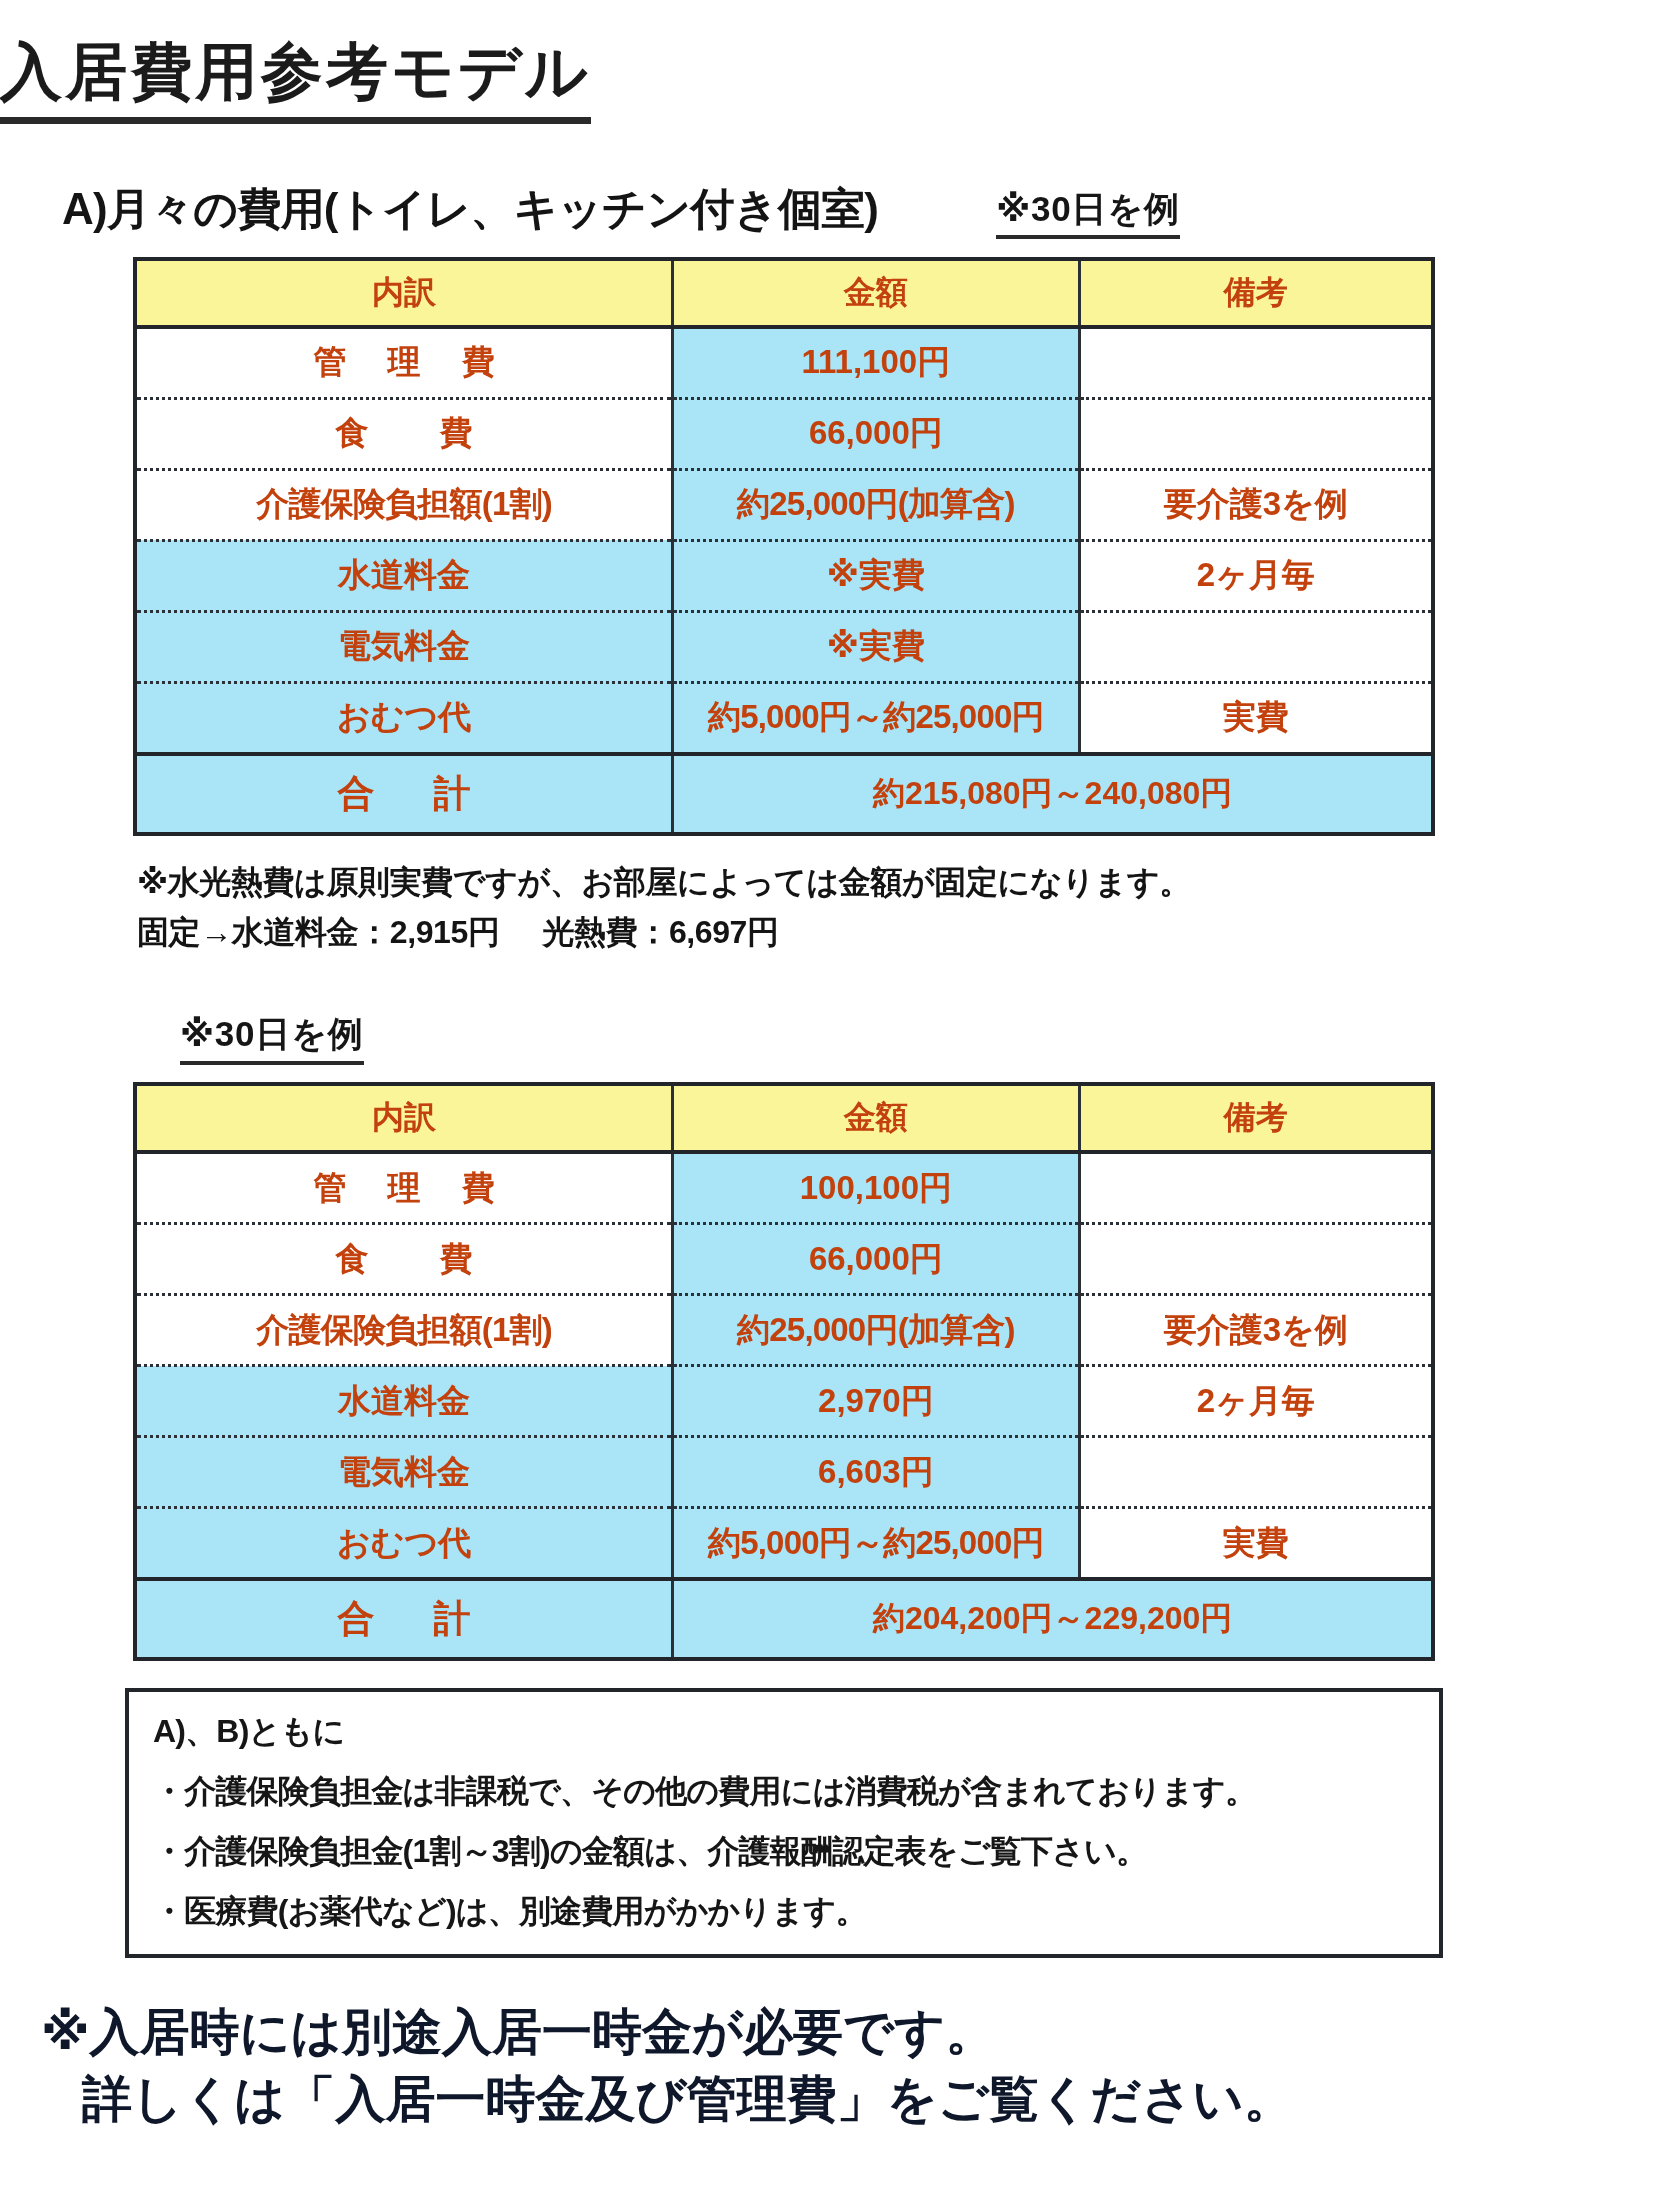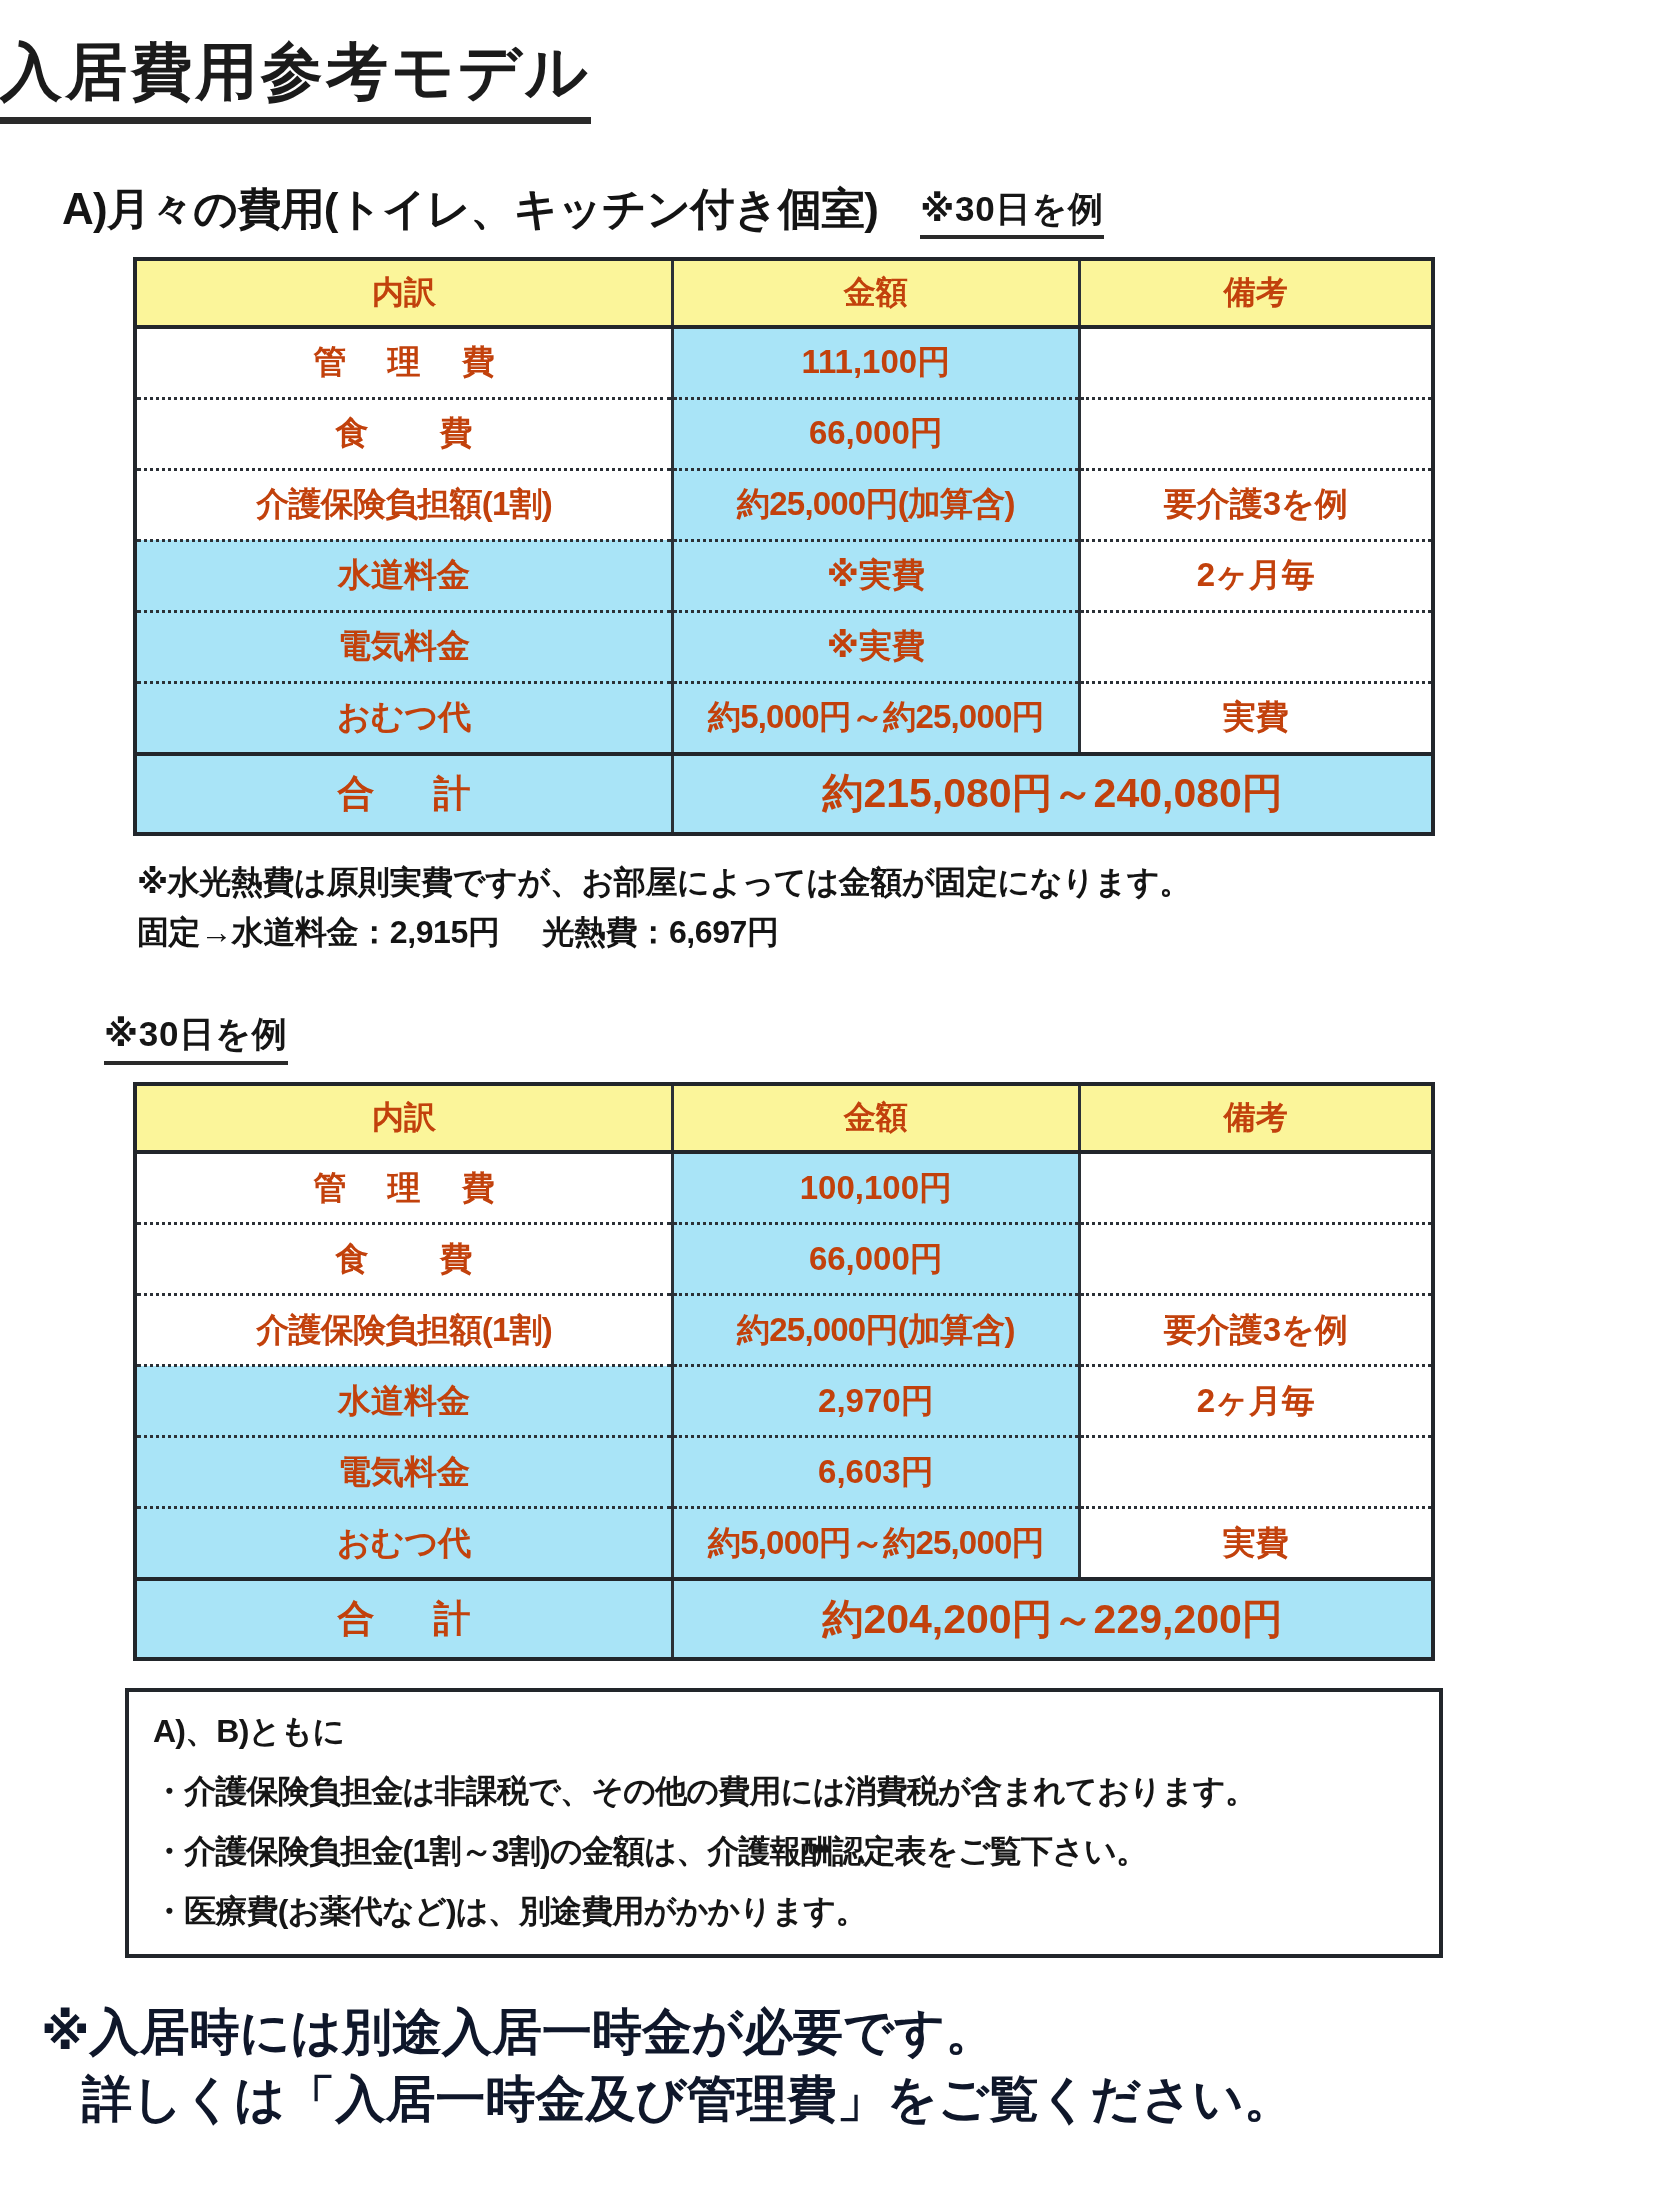--- a/index.html
+++ b/index.html
@@ -40,21 +40,21 @@
   .section-head .sec-title {
     font-size: 44px;
     font-weight: bold;
     letter-spacing: -0.8px;
     white-space: nowrap;
     color: #141414;
   }
   .section-head .sec-note {
     font-size: 35px;
     font-weight: bold;
-    margin-left: 42px;
+    margin-left: 118px;
     padding-bottom: 2.4px;
     border-bottom: 4.8px solid #2a2a2a;
     white-space: nowrap;
     letter-spacing: 0.8px;
   }
 
   
   .tbl-wrap {
     margin: 17.5px 0 0 133px;
     width: 1302px;
@@ -94,21 +94,21 @@
 
   table.cost tbody td {
     border-bottom: 3.2px dotted #2b3036;
   }
   table.cost tbody tr.last-item td {
     border-bottom: 4px solid #22262b;
   }
   table.cost tbody tr.total-row td {
     border-bottom: 0;
     height: 76px;
-    font-size: 41px;
+    font-size: 32px;
     letter-spacing: 0px;
   }
   table.cost tbody tr.total-row td.total-label {
     font-size: 37px;
     letter-spacing: 11px;
     text-indent: 11px;
   }
 
   
   td.fill-blue, th.fill-blue { background: #a9e4f7; }

